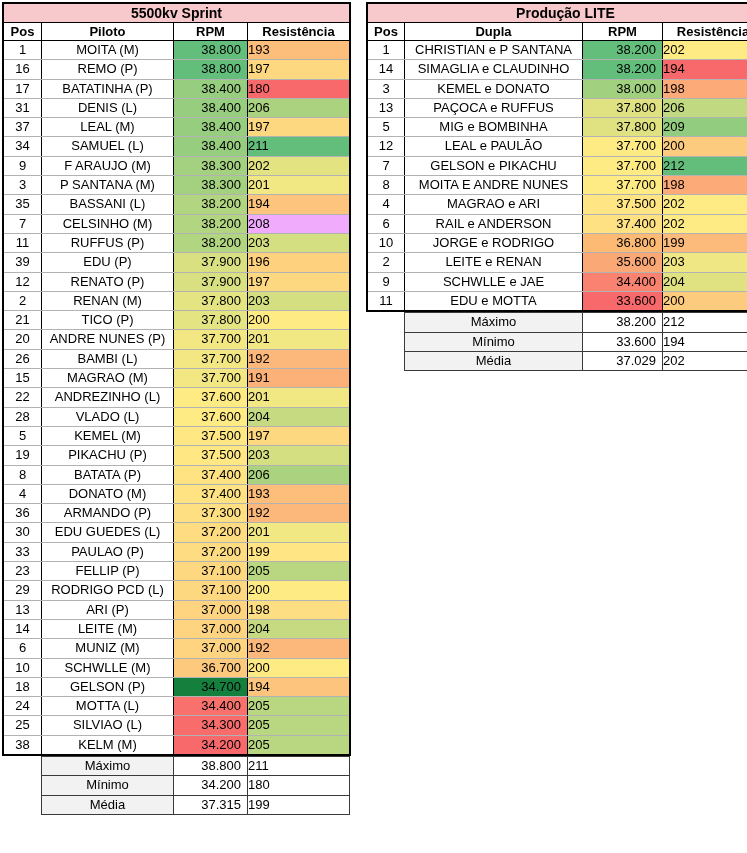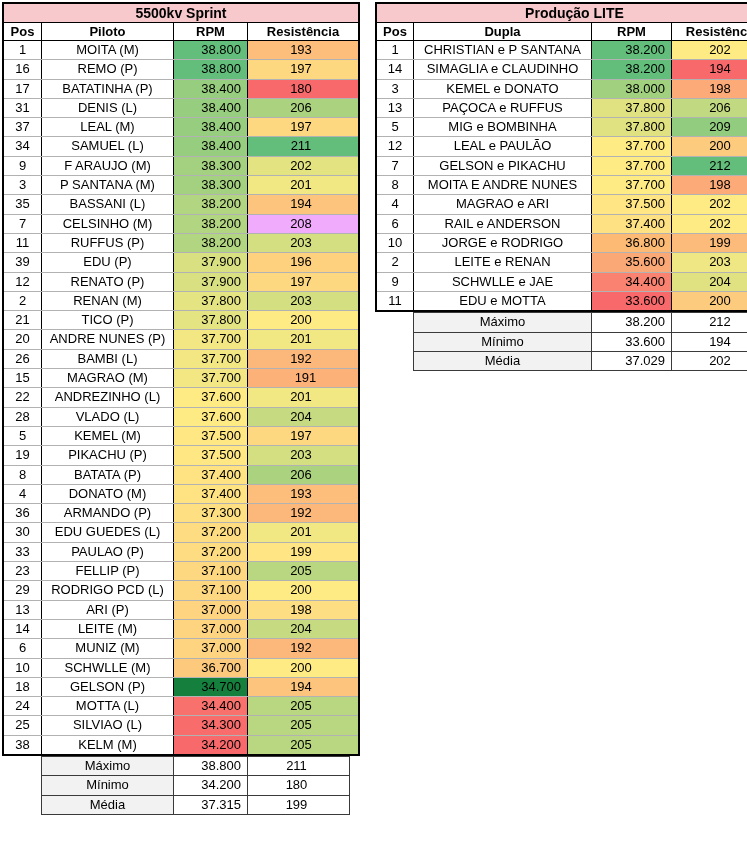--- a/index.html
+++ b/index.html
@@ -27,21 +27,21 @@
   }
   .main tbody td{
     border-left:1px solid #000;border-right:1px solid #000;
     border-top:1px solid #b2b2b2;border-bottom:1px solid #b2b2b2;
     height:18.3px;line-height:18.3px;padding:0;
     white-space:nowrap;overflow:hidden;
   }
   td.pos{text-align:center;}
   td.name{text-align:center;}
   td.rpm{text-align:right;padding-right:6px !important;}
-  td.res{text-align:center;padding-right:4px !important;}
+  td.res{text-align:left;padding-right:4px !important;}
   .summary{border:1.5px solid #000;border-top:none;}
   .summary td{
     border:1px solid #3a3a3a;
     height:18.4px;line-height:18.4px;padding:0;
   }
   .summary td.lbl{background:var(--lbl-bg,#F2F2F2);text-align:center;}
   .summary td.rpm,.summary td.res{background:#fff;}
   
   .t0 .c-pos{width:37px}.t0 .c-name{width:131px}.t0 .c-rpm{width:67px}.t0 .c-res{width:97px}
   .t0s{margin-left:39px}
@@ -169,21 +169,21 @@
           <tr>
             <td class="pos c-pos">26</td>
             <td class="name c-name">BAMBI (L)</td>
             <td class="rpm c-rpm" style="background: rgb(242, 231, 131);">37.700</td>
             <td class="res c-res" style="background: rgb(252, 183, 122);">192</td>
           </tr>
           <tr>
             <td class="pos c-pos">15</td>
             <td class="name c-name">MAGRAO (M)</td>
             <td class="rpm c-rpm" style="background: rgb(242, 231, 131);">37.700</td>
-            <td class="res c-res" style="background: rgb(252, 177, 121); padding-left: 9px;">191</td>
+            <td class="res c-res" style="background: rgb(252, 177, 121);">191</td>
           </tr>
           <tr>
             <td class="pos c-pos">22</td>
             <td class="name c-name">ANDREZINHO (L)</td>
             <td class="rpm c-rpm" style="background: rgb(255, 235, 132);">37.600</td>
             <td class="res c-res" style="background: rgb(241, 231, 131);">201</td>
           </tr>
           <tr>
             <td class="pos c-pos">28</td>
             <td class="name c-name">VLADO (L)</td>

